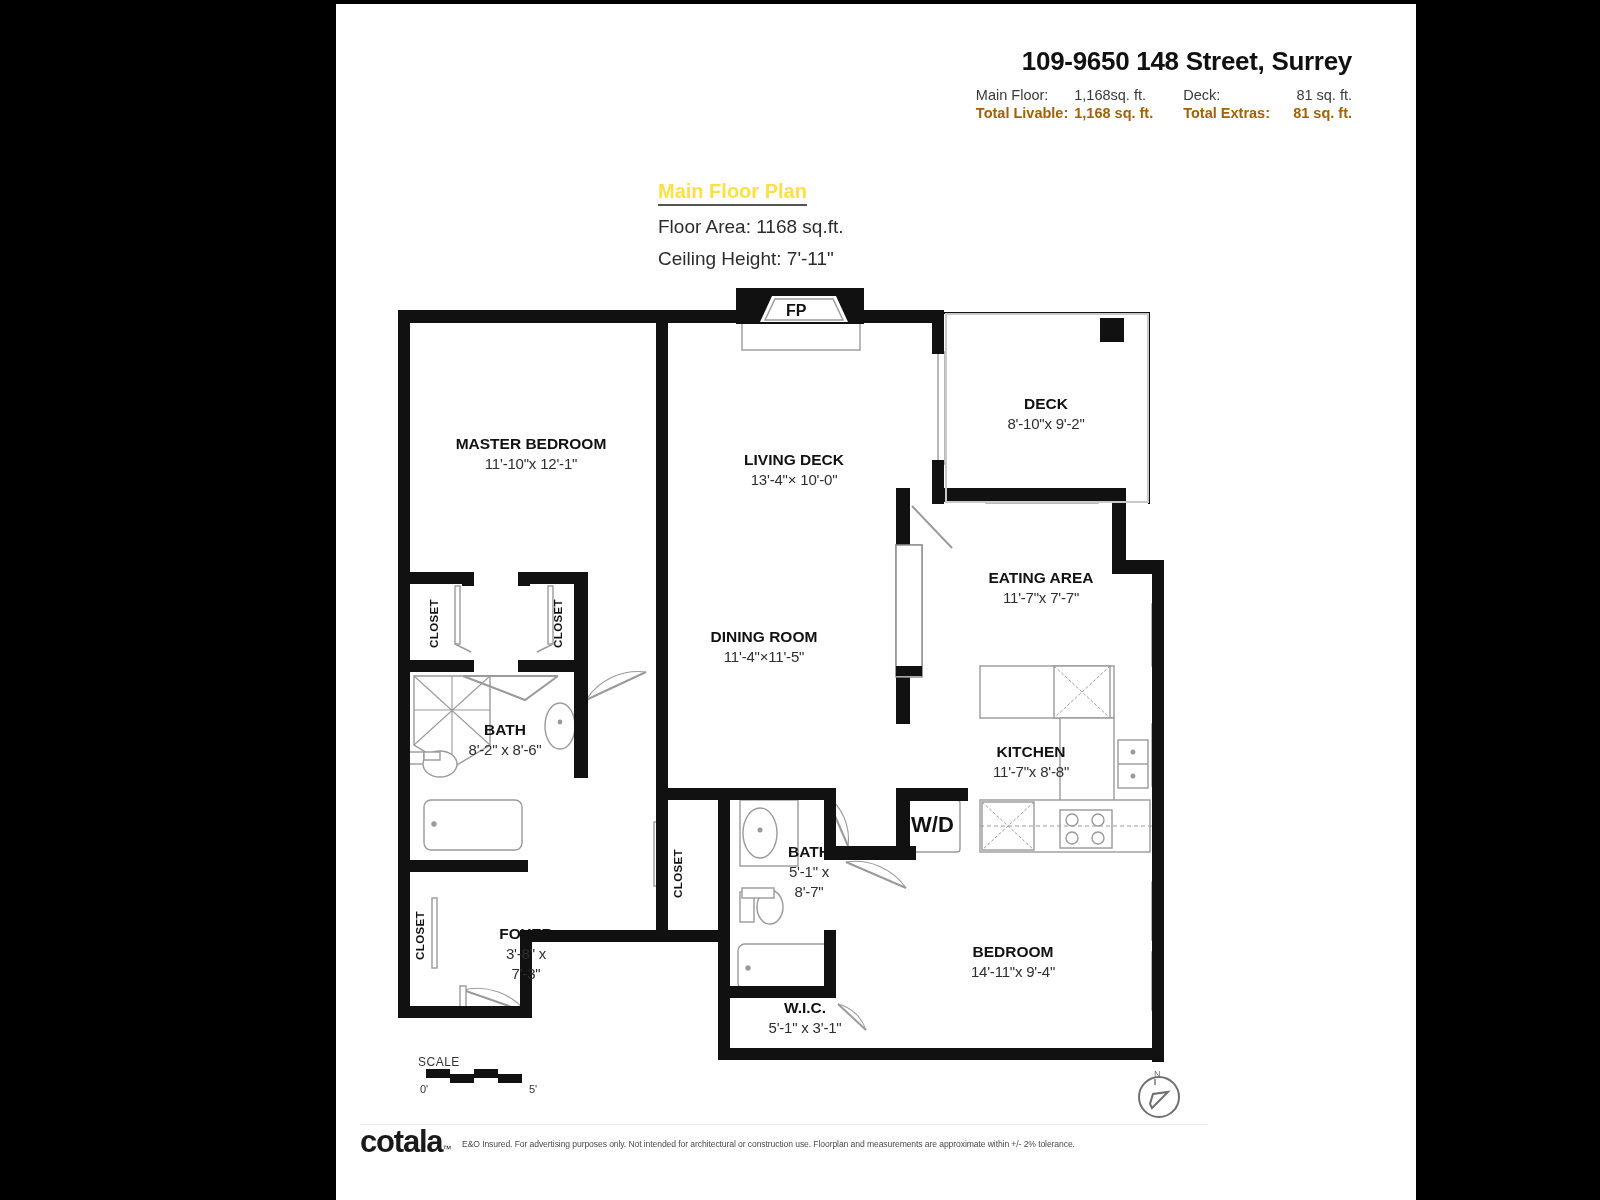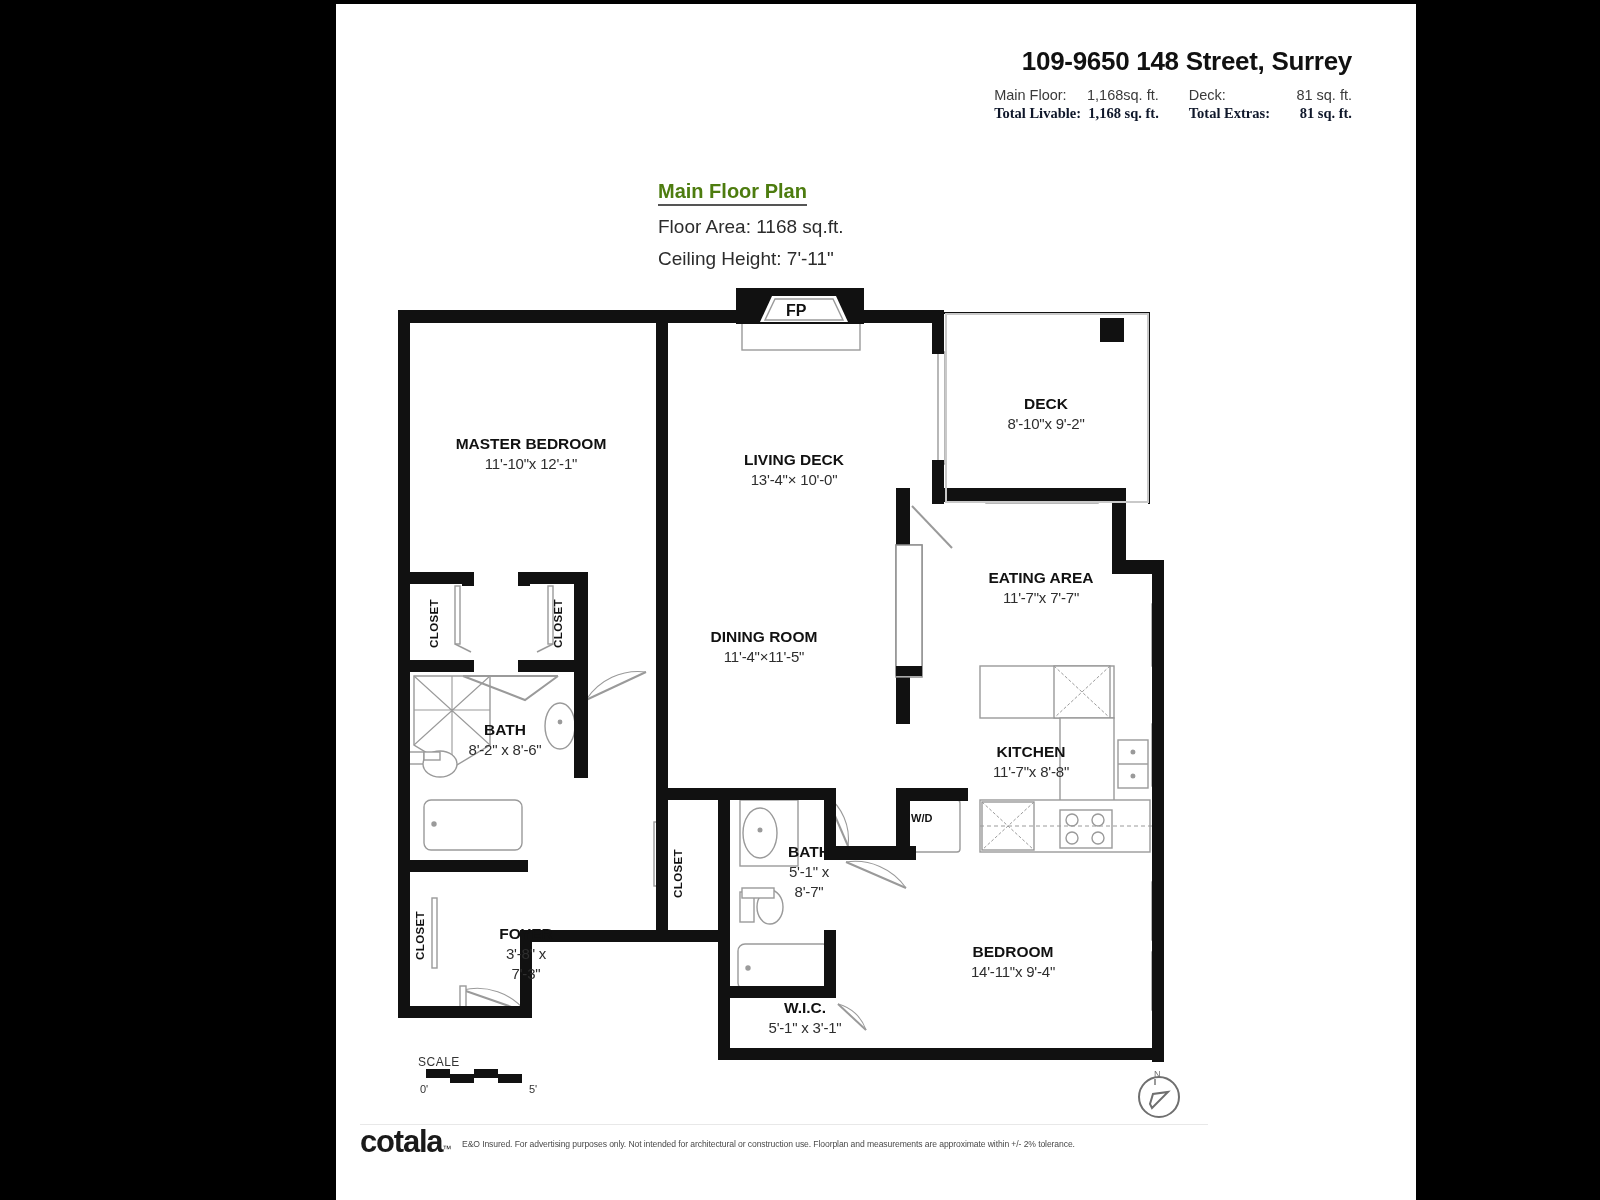--- a/index.html
+++ b/index.html
@@ -20,31 +20,31 @@
     font-size:26px;font-weight:bold;color:#111;letter-spacing:-0.3px;
     white-space:nowrap;
   }
   #hdr-table{
     position:absolute;right:64px;top:82px;
     font-size:14.5px;color:#3a3a3a;
     border-collapse:collapse;
   }
   #hdr-table td{padding:1px 0;white-space:nowrap;vertical-align:top;}
   #hdr-table td.lab{padding-right:6px;}
-  #hdr-table td.val{padding-right:26px;text-align:right;}
-  #hdr-table tr.bold td{font-weight:bold;color:#0f172a;font-family:Liberation Serif, serif;}
+  #hdr-table td.val{padding-right:26px;text-align:left;}
+  #hdr-table tr.bold td{font-weight:bold;color:#a16207;}
   #hdr-table td.val.r{text-align:right;padding-right:0;min-width:74px;}
   #hdr-table td.lab2{padding-left:4px;padding-right:8px;}
 
   
   #plan-title{
     position:absolute;left:658px;top:180px;
   }
   #plan-title .t1{
-    font-size:20px;font-weight:bold;color:#4d7c0f;
+    font-size:20px;font-weight:bold;color:#fde047;
     border-bottom:2px solid #555;display:inline-block;padding-bottom:1px;
   }
   #plan-title .t2,#plan-title .t3{
     font-size:19px;color:#2c2c2c;margin-top:10px;white-space:nowrap;
   }
 
   
   #plan{position:absolute;left:0;top:0;width:1600px;height:1200px;}
 
   
@@ -343,21 +343,21 @@
   <span>W.I.C.</span><br>
   <span class="dim">5'-1" x  3'-1"</span>
 </div>
 
 <div class="vlab" style="left:404px;top:588px;width:64px;transform:rotate(-90deg) translate(-22px,-2px);">CLOSET</div>
 <div class="vlab" style="left:528px;top:588px;width:64px;transform:rotate(-90deg) translate(-22px,-2px);">CLOSET</div>
 <div class="vlab" style="left:648px;top:838px;width:64px;transform:rotate(-90deg) translate(-22px,-2px);">CLOSET</div>
 <div class="vlab" style="left:390px;top:900px;width:64px;transform:rotate(-90deg) translate(-22px,-2px);">CLOSET</div>
 
 <div class="tag" style="left:786px;top:302px;">FP</div>
-<div class="tag" style="left:911px;top:812px;font-size:11px;">W/D</div>
+<div class="tag" style="left:911px;top:812px;font-size:22px;">W/D</div>
 
 <div id="scale-wrap">
   <div class="sc-t">SCALE</div>
   <div id="scale-bar">
     <i style="left:0px;width:24px;" class="up"></i>
     <i style="left:24px;width:24px;"></i>
     <i style="left:48px;width:24px;" class="up"></i>
     <i style="left:72px;width:24px;"></i>
   </div>
 </div>

